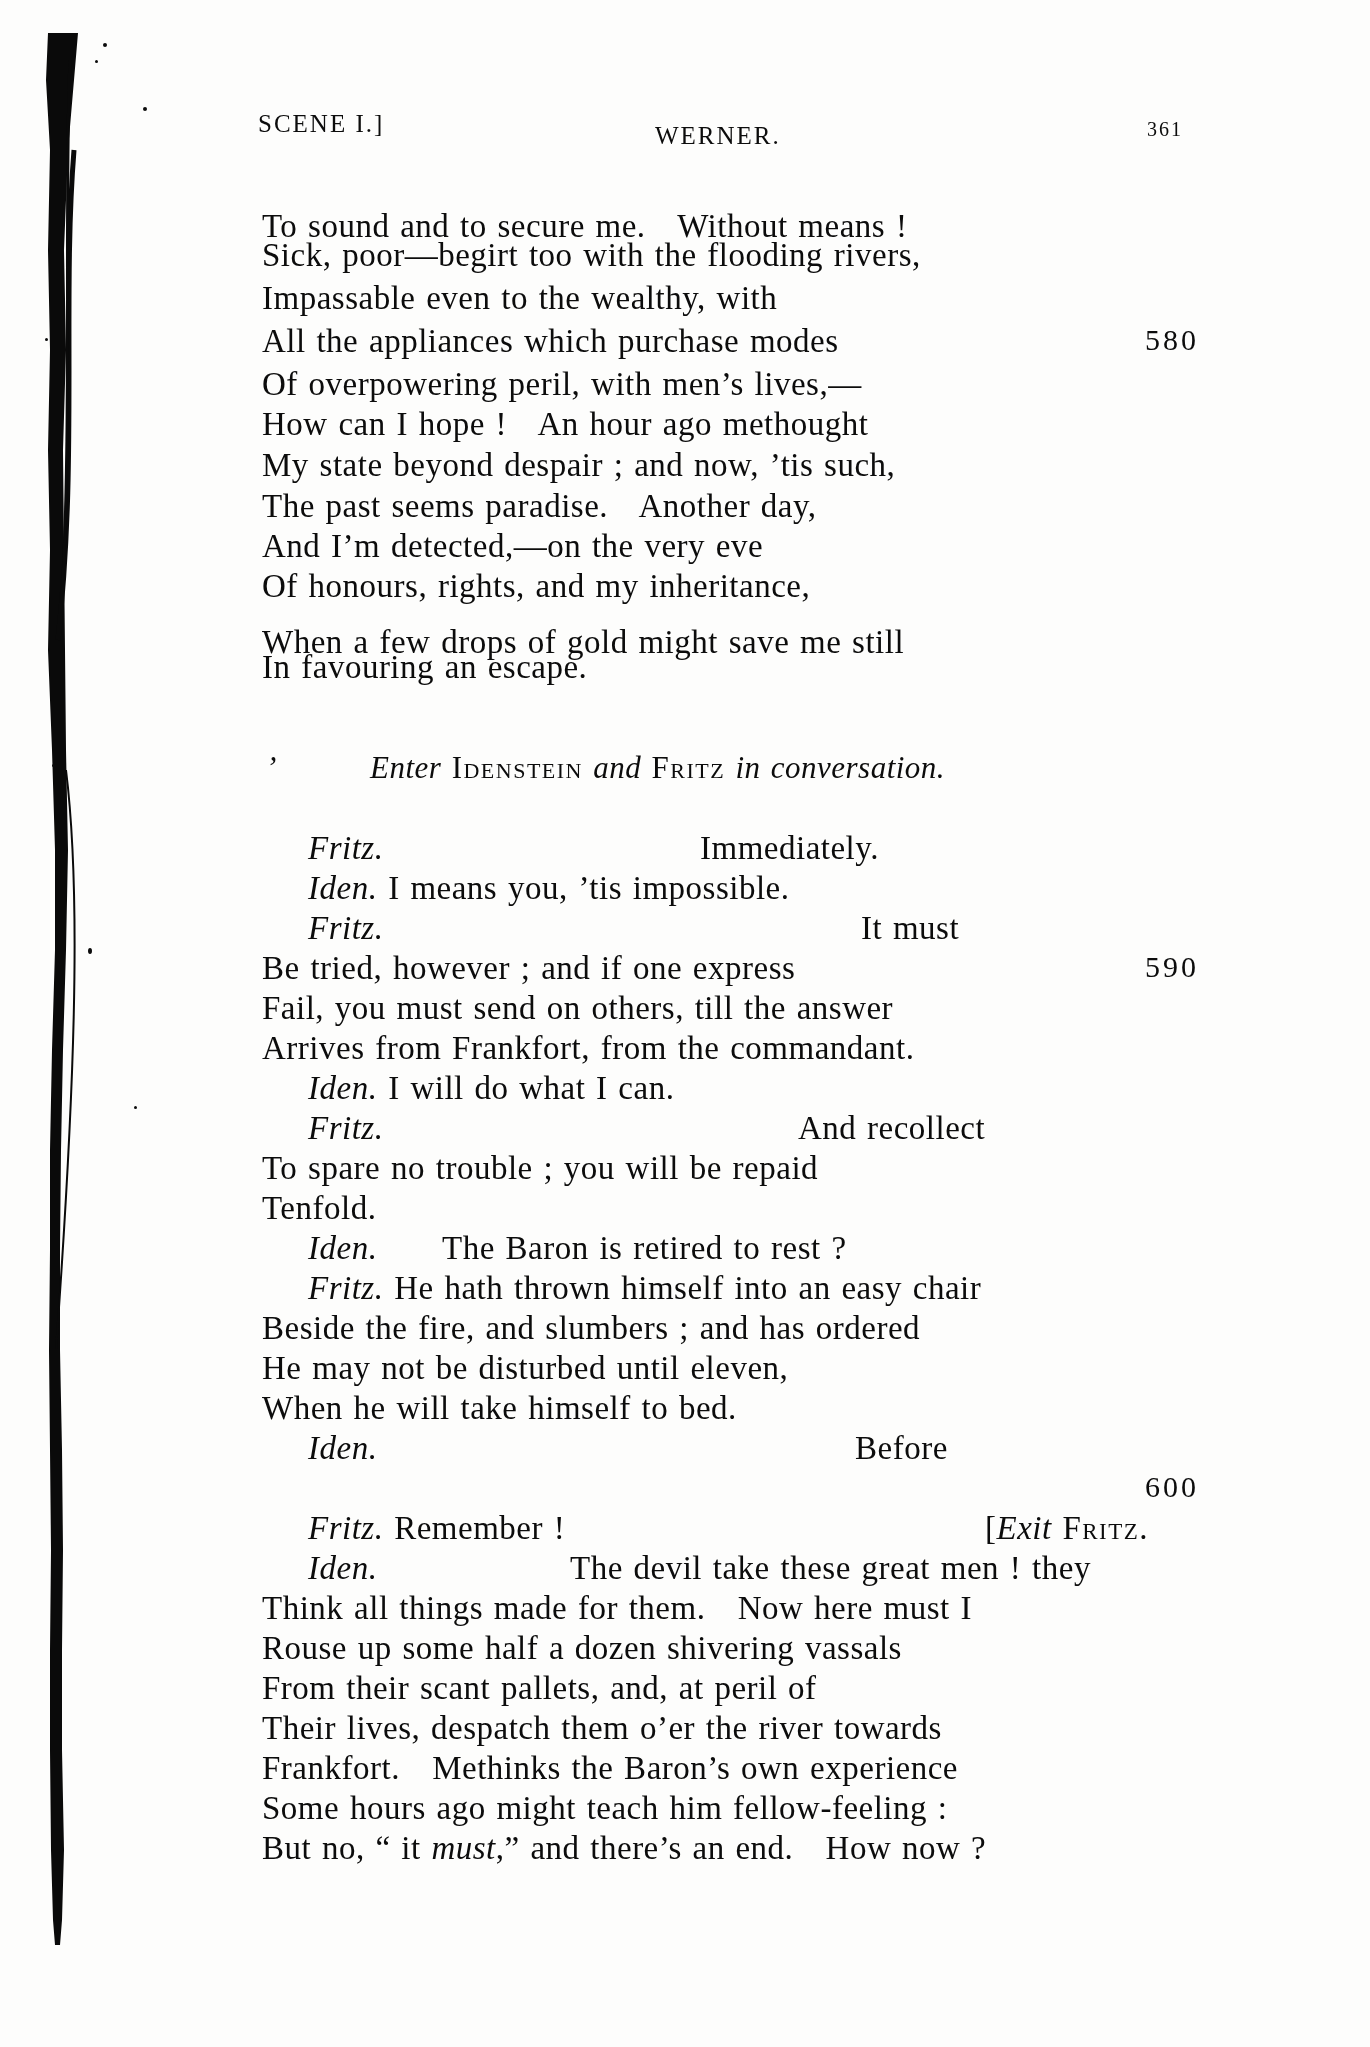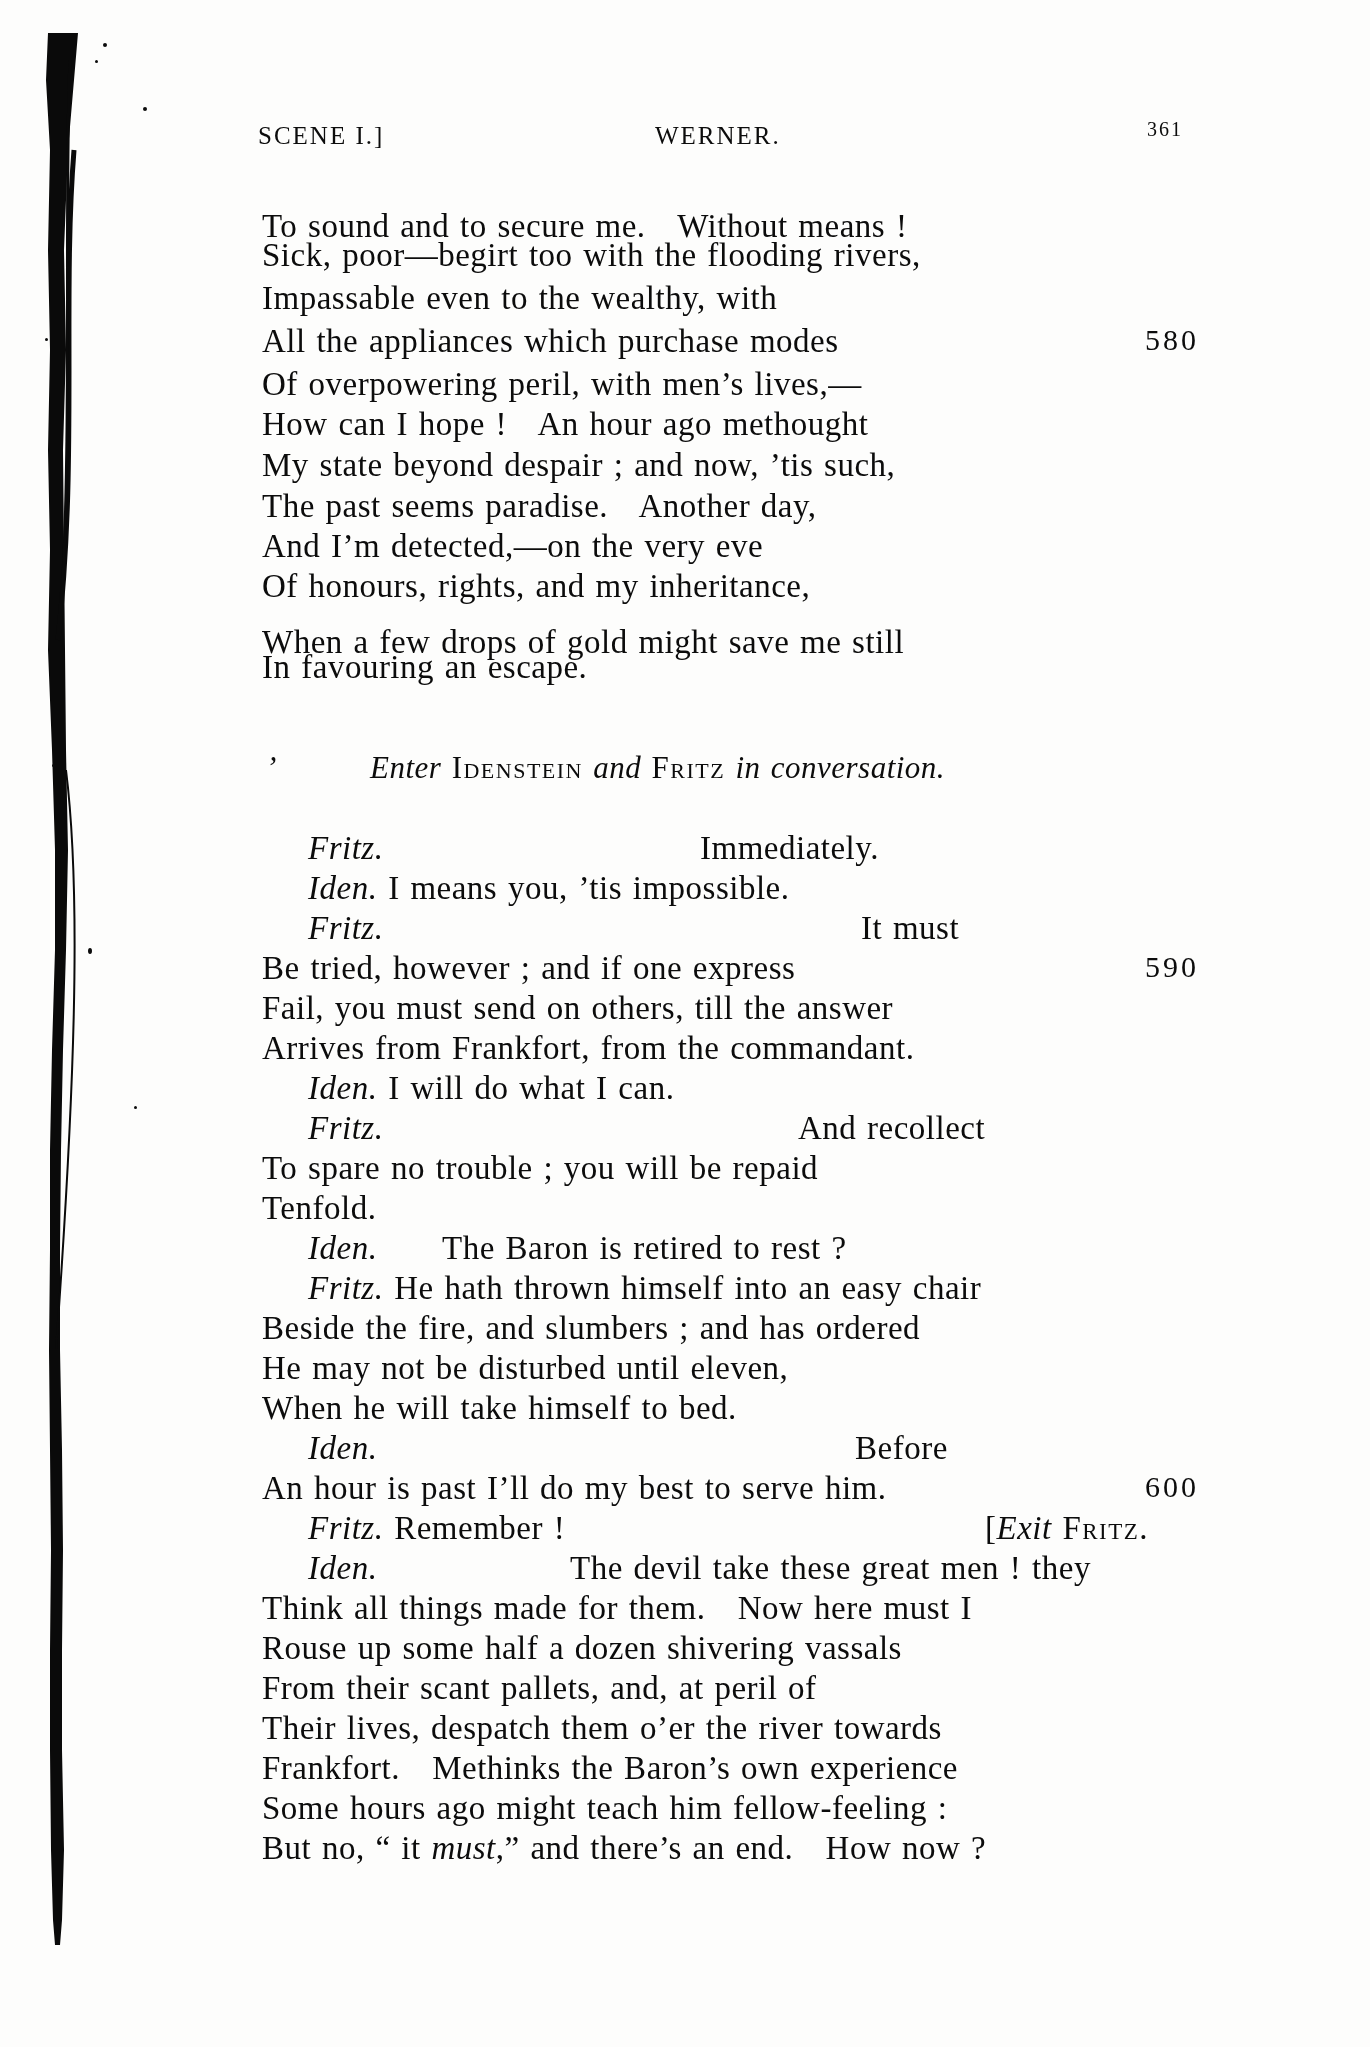--- a/index.html
+++ b/index.html
@@ -15,21 +15,21 @@
     font-size:33px;line-height:1.15;letter-spacing:0.5px;word-spacing:2px;
     white-space:pre;
   }
   .line .flow{display:inline-block;white-space:pre;}
   .line .abs{position:absolute;top:0;white-space:pre;}
   .i{font-style:italic;}
   .sc{font-variant:small-caps;letter-spacing:1.5px;}
   .lineno{font-size:30px;letter-spacing:3px;}
   .direction{font-size:31px;}
   .hdr{position:absolute;letter-spacing:2px;font-size:25px;}
-  #scene-label{left:258px;top:122px;}
+  #scene-label{left:258px;top:110px;}
   #running-title{left:655px;top:122px;}
   #page-number{left:1147px;top:118px;font-size:20px;letter-spacing:2px;}
   .speck{position:absolute;background:#0c0c0c;border-radius:50%;}
   #binding{position:absolute;left:0;top:0;}
 </style>
 </head>
 <body>
 
 <div id="page">
 
@@ -84,21 +84,21 @@
       <div class="line" style="top: 1070px;"><span class="flow" style="margin-left: 308px;"><span class="i">Iden.</span><span class=""> I will do what I can.</span></span></div>
       <div class="line" style="top: 1110px;"><span class="flow" style="margin-left: 308px;"><span class="i">Fritz.</span></span><span class="abs" style="left: 798px;"><span class="">And recollect</span></span></div>
       <div class="line" style="top: 1150px;"><span class="flow" style="margin-left: 262px;"><span class="">To spare no trouble ; you will be repaid</span></span></div>
       <div class="line" style="top: 1190px;"><span class="flow" style="margin-left: 262px;"><span class="">Tenfold.</span></span></div>
       <div class="line" style="top: 1230px;"><span class="flow" style="margin-left: 308px;"><span class="i">Iden.</span></span><span class="abs" style="left: 442px;"><span class="">The Baron is retired to rest ?</span></span></div>
       <div class="line" style="top: 1270px;"><span class="flow" style="margin-left: 308px;"><span class="i">Fritz.</span><span class=""> He hath thrown himself into an easy chair</span></span></div>
       <div class="line" style="top: 1310px;"><span class="flow" style="margin-left: 262px;"><span class="">Beside the fire, and slumbers ; and has ordered</span></span></div>
       <div class="line" style="top: 1350px;"><span class="flow" style="margin-left: 262px;"><span class="">He may not be disturbed until eleven,</span></span></div>
       <div class="line" style="top: 1390px;"><span class="flow" style="margin-left: 262px;"><span class="">When he will take himself to bed.</span></span></div>
       <div class="line" style="top: 1430px;"><span class="flow" style="margin-left: 308px;"><span class="i">Iden.</span></span><span class="abs" style="left: 855px;"><span class="">Before</span></span></div>
-      <div class="line" style="top: 1470px;"><span class="flow" style="margin-left: 262px;"><span class="">An hour is past I’ll do my best to serve him.</span></span><span class="abs lineno" style="left: 1145px;">600</span></div>
+      <div class="line" style="top: 1470px;"><span class="abs lineno" style="left: 1145px;">600</span></div>
       <div class="line" style="top: 1510px;"><span class="flow" style="margin-left: 308px;"><span class="i">Fritz.</span><span class=""> Remember !</span></span><span class="abs" style="left: 985px;"><span class="">[</span><span class="i">Exit </span><span class="sc">Fritz.</span></span></div>
       <div class="line" style="top: 1550px;"><span class="flow" style="margin-left: 308px;"><span class="i">Iden.</span></span><span class="abs" style="left: 570px;"><span class="">The devil take these great men ! they</span></span></div>
       <div class="line" style="top: 1590px;"><span class="flow" style="margin-left: 262px;"><span class="">Think all things made for them.   Now here must I</span></span></div>
       <div class="line" style="top: 1630px;"><span class="flow" style="margin-left: 262px;"><span class="">Rouse up some half a dozen shivering vassals</span></span></div>
       <div class="line" style="top: 1670px;"><span class="flow" style="margin-left: 262px;"><span class="">From their scant pallets, and, at peril of</span></span></div>
       <div class="line" style="top: 1710px;"><span class="flow" style="margin-left: 262px;"><span class="">Their lives, despatch them o’er the river towards</span></span></div>
       <div class="line" style="top: 1750px;"><span class="flow" style="margin-left: 262px; text-align: center;"><span class="">Frankfort.   Methinks the Baron’s own experience</span></span></div>
       <div class="line" style="top: 1790px;"><span class="flow" style="margin-left: 262px;"><span class="">Some hours ago might teach him fellow-feeling :</span></span></div>
       <div class="line" style="top: 1830px;"><span class="flow" style="margin-left: 262px;"><span class="">But no, “ it </span><span class="i">must</span><span class="">,” and there’s an end.   How now ?</span></span></div>
     </div>

